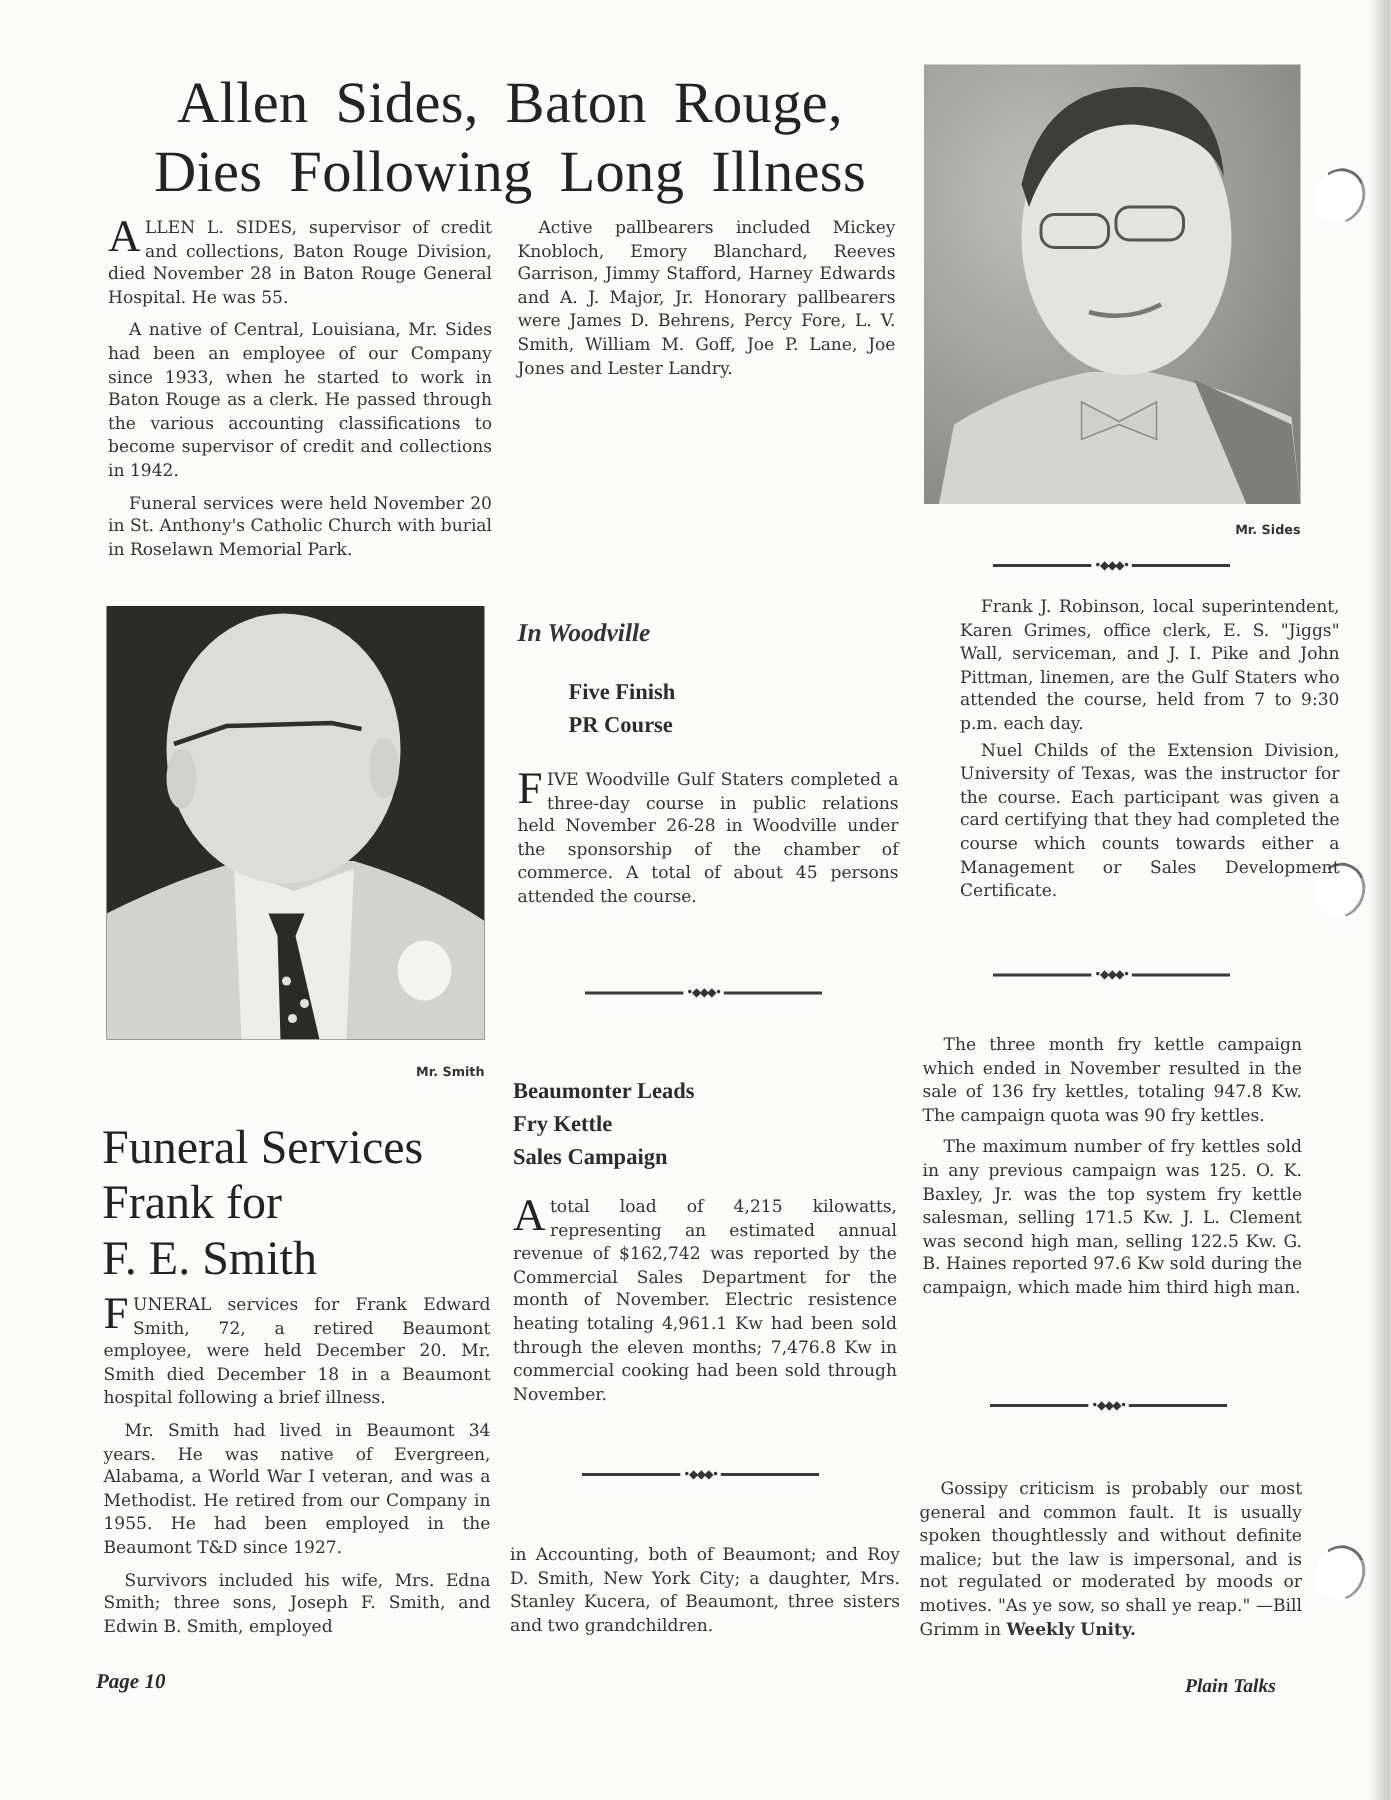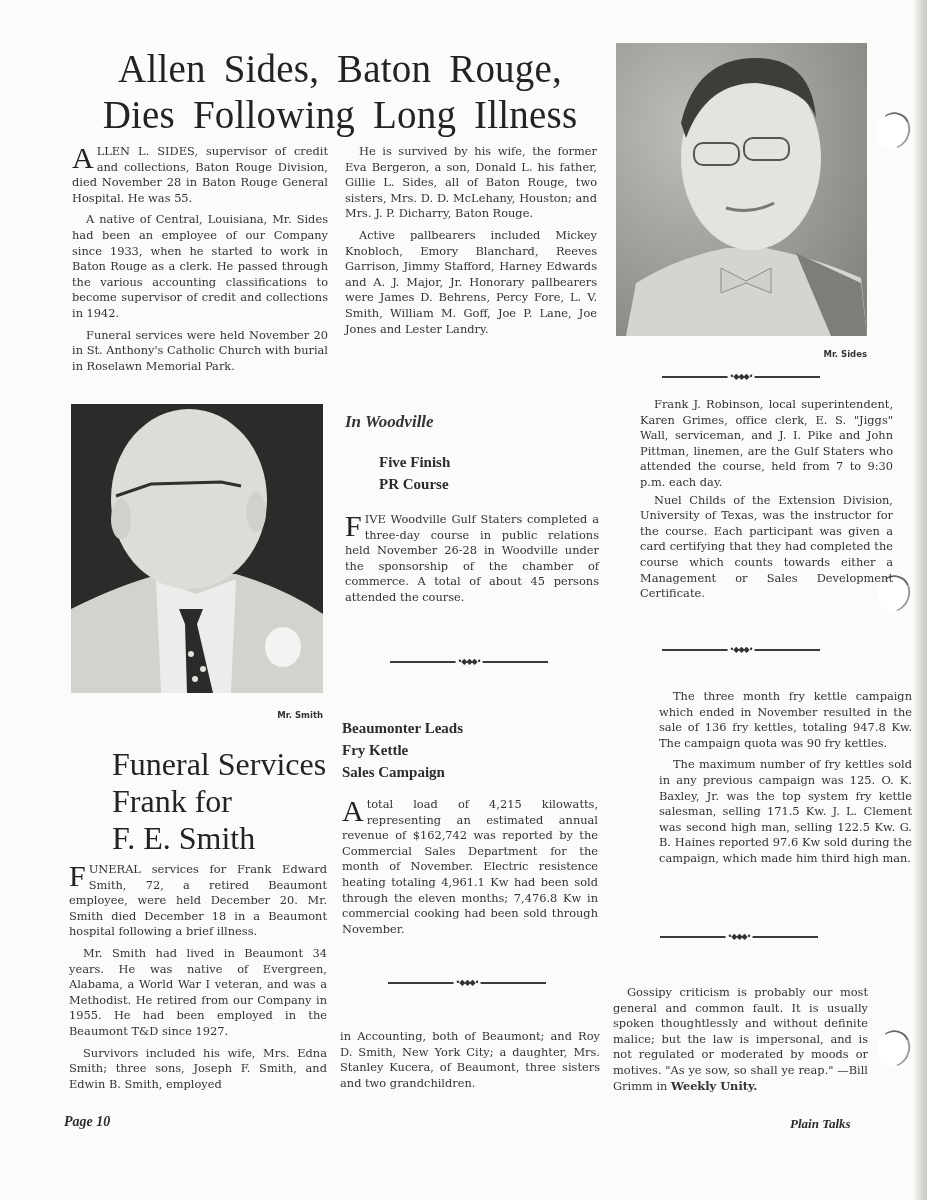--- a/index.html
+++ b/index.html
@@ -53,21 +53,20 @@
   <h1 class="head-serif h1">Dies Following Long Illness</h1>
 </div>
 
 <div class="abs body" style="left:72px; top:144px; width:256px;">
   <p class="drop"><span class="drop-cap">A</span><span>LLEN L. SIDES, supervisor of credit and collections, Baton Rouge Division, died November 28 in Baton Rouge General Hospital. He was 55.</span></p>
   <p>A native of Central, Louisiana, Mr. Sides had been an employee of our Company since 1933, when he started to work in Baton Rouge as a clerk. He passed through the various accounting classifications to become supervisor of credit and collections in 1942.</p>
   <p>Funeral services were held November 20 in St. Anthony's Catholic Church with burial in Roselawn Memorial Park.</p>
 </div>
 
 <div class="abs body" style="left:345px; top:144px; width:252px;">
-  <p>He is survived by his wife, the former Eva Bergeron, a son, Donald L. his father, Gillie L. Sides, all of Baton Rouge, two sisters, Mrs. D. D. McLehany, Houston; and Mrs. J. P. Dicharry, Baton Rouge.</p>
   <p>Active pallbearers included Mickey Knobloch, Emory Blanchard, Reeves Garrison, Jimmy Stafford, Harney Edwards and A. J. Major, Jr. Honorary pallbearers were James D. Behrens, Percy Fore, L. V. Smith, William M. Goff, Joe P. Lane, Joe Jones and Lester Landry.</p>
 </div>
 
 <div class="photo" style="left:616px; top:43px; width:251px; height:293px; background: radial-gradient(ellipse at 30% 30%, #bdbdb9, #8f8f8b 70%, #7a7a76);">
   <svg width="251" height="293" viewBox="0 0 251 293">
     <path d="M10 293 L20 240 Q60 215 110 205 L150 205 Q200 215 245 235 L251 293 Z" fill="#d4d4d0"></path>
     <path d="M180 210 L245 240 L251 293 L215 293 Z" fill="#7d7d79"></path>
     <ellipse cx="135" cy="115" rx="70" ry="92" fill="#e3e3df"></ellipse>
     <path d="M65 80 Q80 15 140 15 Q195 15 200 75 Q190 45 140 40 Q90 40 70 95 Z" fill="#3d3d3a"></path>
     <rect x="78" y="100" width="45" height="22" rx="9" fill="none" stroke="#555" stroke-width="2"></rect>
@@ -116,21 +115,21 @@
 </div>
 <div class="divider" style="left:390px; top:658px; width:158px;">
     <div class="line"></div>
     <span class="orn">•◆◆◆•</span>
   </div>
 <div class="divider" style="left:662px; top:646px; width:158px;">
     <div class="line"></div>
     <span class="orn">•◆◆◆•</span>
   </div>
 
-<div class="abs" style="left:68px; top:746px;margin-left:44px;">
+<div class="abs" style="left:68px; top:746px;">
   <h2 class="head-serif h2">Funeral Services</h2>
   <h2 class="head-serif h2">Frank for</h2>
   <h2 class="head-serif h2">F. E. Smith</h2>
 </div>
 <div class="abs body" style="left:69px; top:862px; width:258px;">
   <p class="drop"><span class="drop-cap">F</span><span>UNERAL services for Frank Edward Smith, 72, a retired Beaumont employee, were held December 20. Mr. Smith died December 18 in a Beaumont hospital following a brief illness.</span></p>
   <p>Mr. Smith had lived in Beaumont 34 years. He was native of Evergreen, Alabama, a World War I veteran, and was a Methodist. He retired from our Company in 1955. He had been employed in the Beaumont T&amp;D since 1927.</p>
   <p>Survivors included his wife, Mrs. Edna Smith; three sons, Joseph F. Smith, and Edwin B. Smith, employed</p>
 </div>
 
@@ -144,21 +143,21 @@
 </div>
 <div class="divider" style="left:388px; top:979px; width:158px;">
     <div class="line"></div>
     <span class="orn">•◆◆◆•</span>
   </div>
 
 <div class="abs body" style="left:340px; top:1029px; width:260px;">
   <p class="noindent">in Accounting, both of Beaumont; and Roy D. Smith, New York City; a daughter, Mrs. Stanley Kucera, of Beaumont, three sisters and two grandchildren.</p>
 </div>
 
-<div class="abs body" style="left:615px; top:689px; width:253px;margin-left:44px;">
+<div class="abs body" style="left:615px; top:689px; width:253px;">
   <p>The three month fry kettle campaign which ended in November resulted in the sale of 136 fry kettles, totaling 947.8 Kw. The campaign quota was 90 fry kettles.</p>
   <p>The maximum number of fry kettles sold in any previous campaign was 125. O. K. Baxley, Jr. was the top system fry kettle salesman, selling 171.5 Kw. J. L. Clement was second high man, selling 122.5 Kw. G. B. Haines reported 97.6 Kw sold during the campaign, which made him third high man.</p>
 </div>
 <div class="divider" style="left:660px; top:933px; width:158px;">
     <div class="line"></div>
     <span class="orn">•◆◆◆•</span>
   </div>
 
 <div class="abs body" style="left:613px; top:985px; width:255px;">
   <p><span>Gossipy criticism is probably our most general and common fault. It is usually spoken thoughtlessly and without definite malice; but the law is impersonal, and is not regulated or moderated by moods or motives. "As ye sow, so shall ye reap." —Bill Grimm in</span> <b>Weekly Unity.</b></p>

